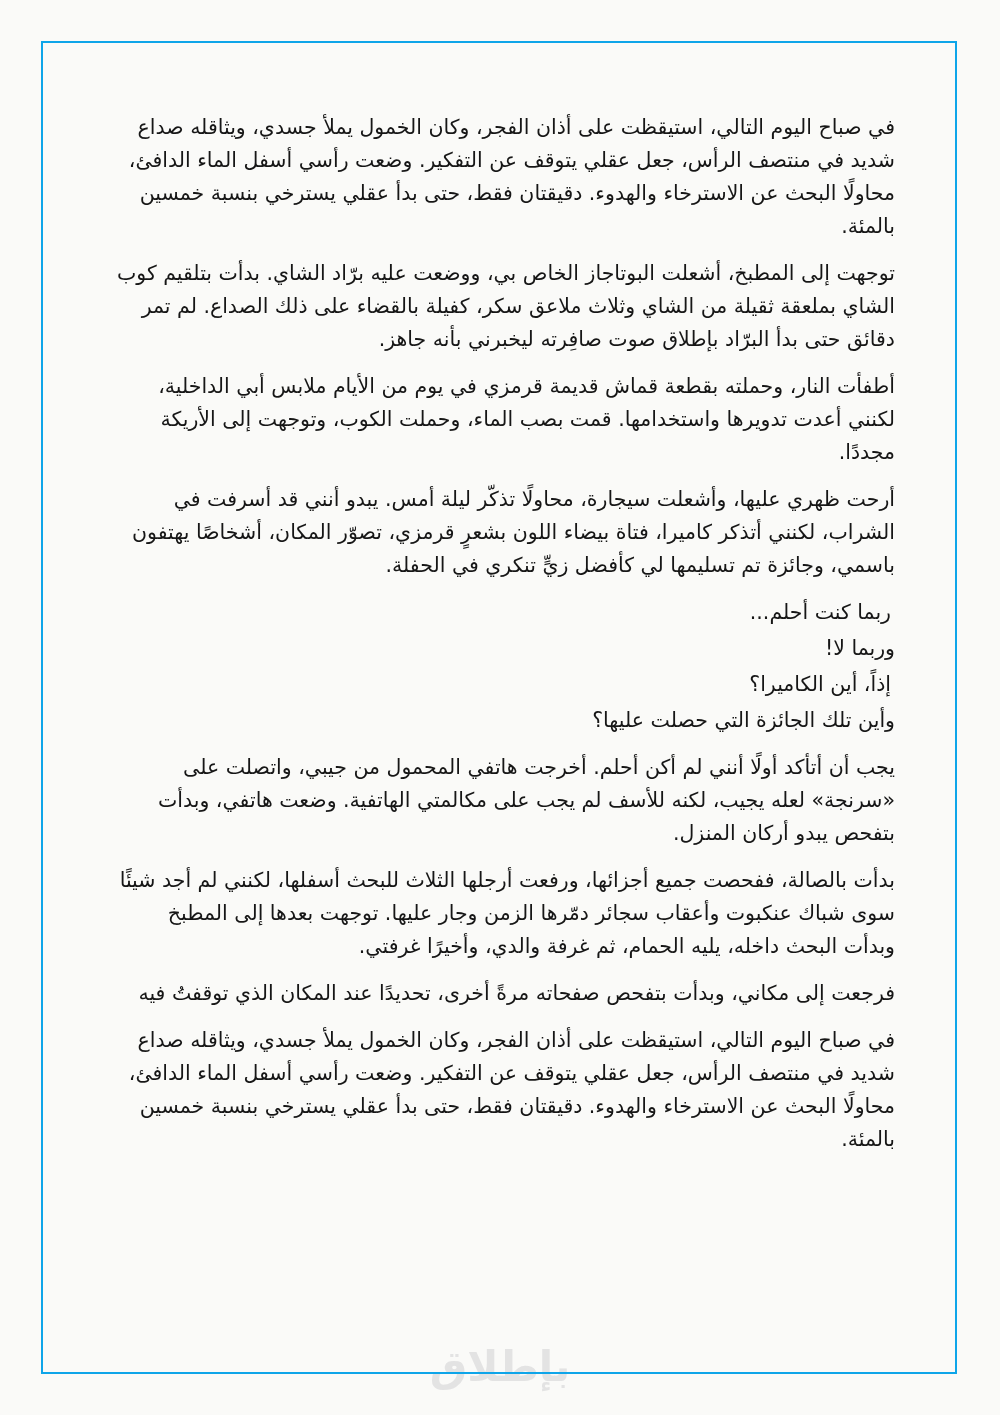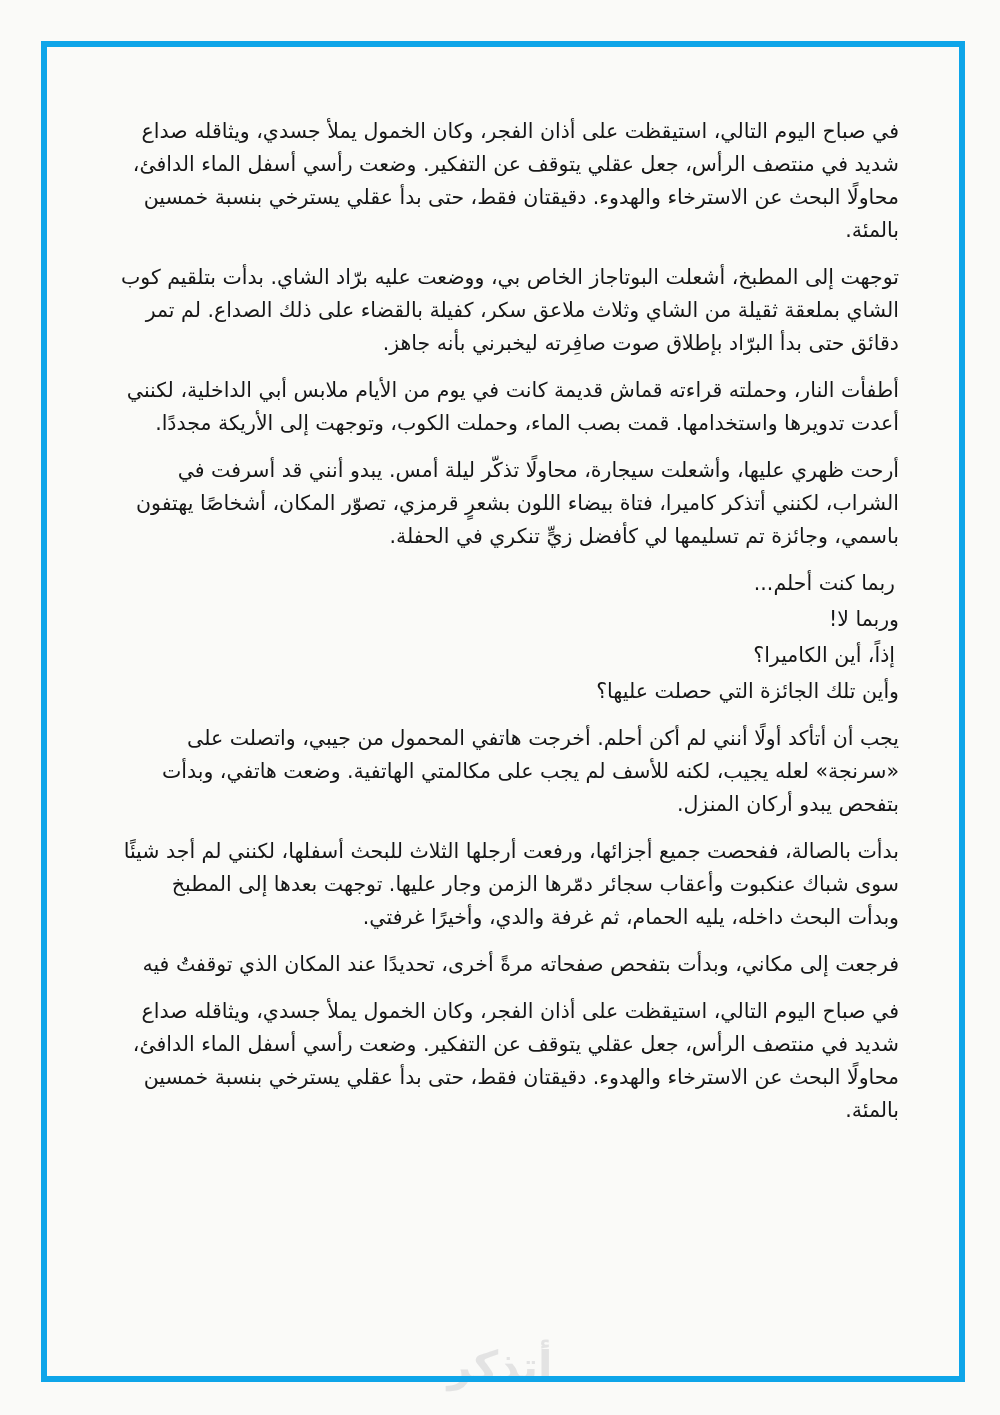--- a/index.html
+++ b/index.html
@@ -26,21 +26,21 @@
     direction: rtl;
     letter-spacing: 1px;
     user-select: none;
   }
   .frame {
     position: absolute;
     left: 41px;
     top: 41px;
     width: 912px;
     height: 1329px;
-    border: 6px solid #0ea5e9;
+    border: 2px solid #0ea5e9;
     background: transparent;
     z-index: 2;
   }
   .content {
     position: absolute;
     top: 68px;
     right: 60px;
     left: 72px;
     direction: rtl;
     unicode-bidi: plaintext;
@@ -50,30 +50,30 @@
     line-height: 33px;
   }
   .para   { margin: 0 0 14px 0; }
   .para.tight    { margin: 0 4px 3px 0; }
   .para.groupgap { margin: 0 0 3px 0; }
   .para.last     { margin: 0; }
 </style>
 </head>
 <body>
 
-<div class="watermark">أتذكر</div>
+<div class="watermark">بإطلاق</div>
 
 <div class="frame">
   <div class="content">
 
     <p class="para">في صباح اليوم التالي، استيقظت على أذان الفجر، وكان الخمول يملأ جسدي، ويثاقله صداع شديد في منتصف الرأس، جعل عقلي يتوقف عن التفكير. وضعت رأسي أسفل الماء الدافئ، محاولًا البحث عن الاسترخاء والهدوء. دقيقتان فقط، حتى بدأ عقلي يسترخي بنسبة خمسين بالمئة.</p>
 
     <p class="para">توجهت إلى المطبخ، أشعلت البوتاجاز الخاص بي، ووضعت عليه برّاد الشاي. بدأت بتلقيم كوب الشاي بملعقة ثقيلة من الشاي وثلاث ملاعق سكر، كفيلة بالقضاء على ذلك الصداع. لم تمر دقائق حتى بدأ البرّاد بإطلاق صوت صافِرته ليخبرني بأنه جاهز.</p>
 
-    <p class="para">أطفأت النار، وحملته قراءته قماش قديمة كانت في يوم من الأيام ملابس أبي الداخلية، لكنني أعدت تدويرها واستخدامها. قمت بصب الماء، وحملت الكوب، وتوجهت إلى الأريكة مجددًا.</p>
+    <p class="para">أطفأت النار، وحملته بقطعة قماش قديمة قرمزي في يوم من الأيام ملابس أبي الداخلية، لكنني أعدت تدويرها واستخدامها. قمت بصب الماء، وحملت الكوب، وتوجهت إلى الأريكة مجددًا.</p>
 
     <p class="para">أرحت ظهري عليها، وأشعلت سيجارة، محاولًا تذكّر ليلة أمس. يبدو أنني قد أسرفت في الشراب، لكنني أتذكر كاميرا، فتاة بيضاء اللون بشعرٍ قرمزي، تصوّر المكان، أشخاصًا يهتفون باسمي، وجائزة تم تسليمها لي كأفضل زيٍّ تنكري في الحفلة.</p>
 
     <p class="para tight">ربما كنت أحلم...</p>
 
     <p class="para groupgap">وربما لا!</p>
 
     <p class="para tight">إذاً، أين الكاميرا؟</p>
 
     <p class="para">وأين تلك الجائزة التي حصلت عليها؟</p>

